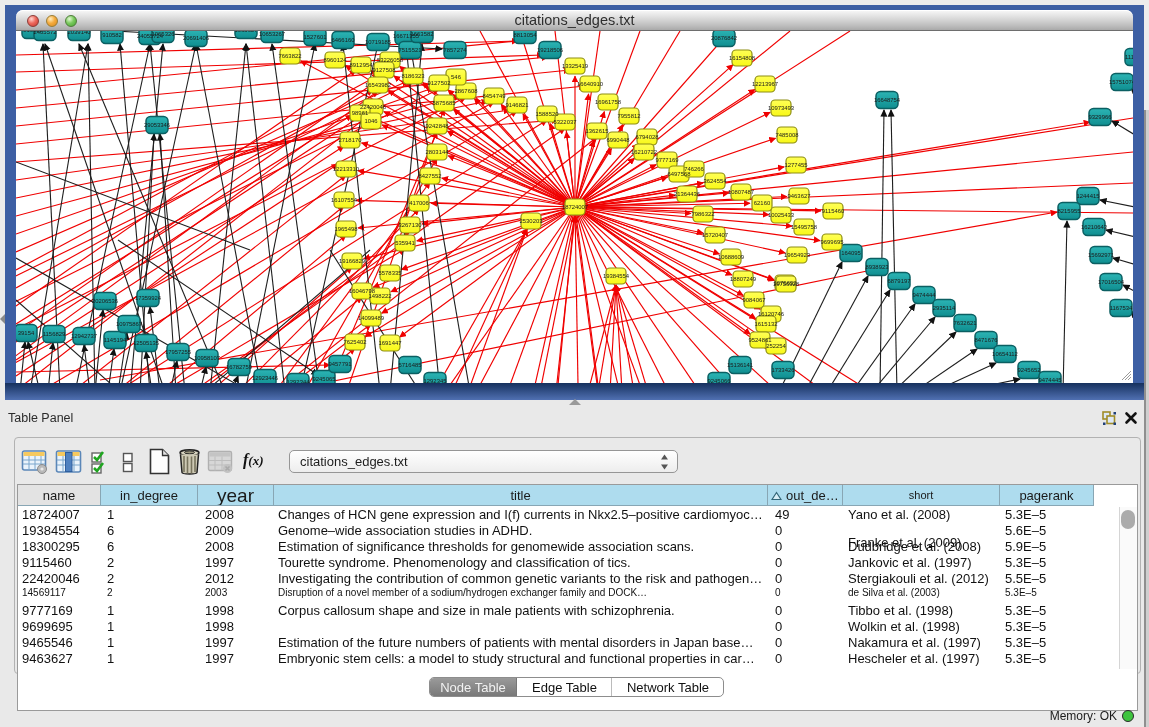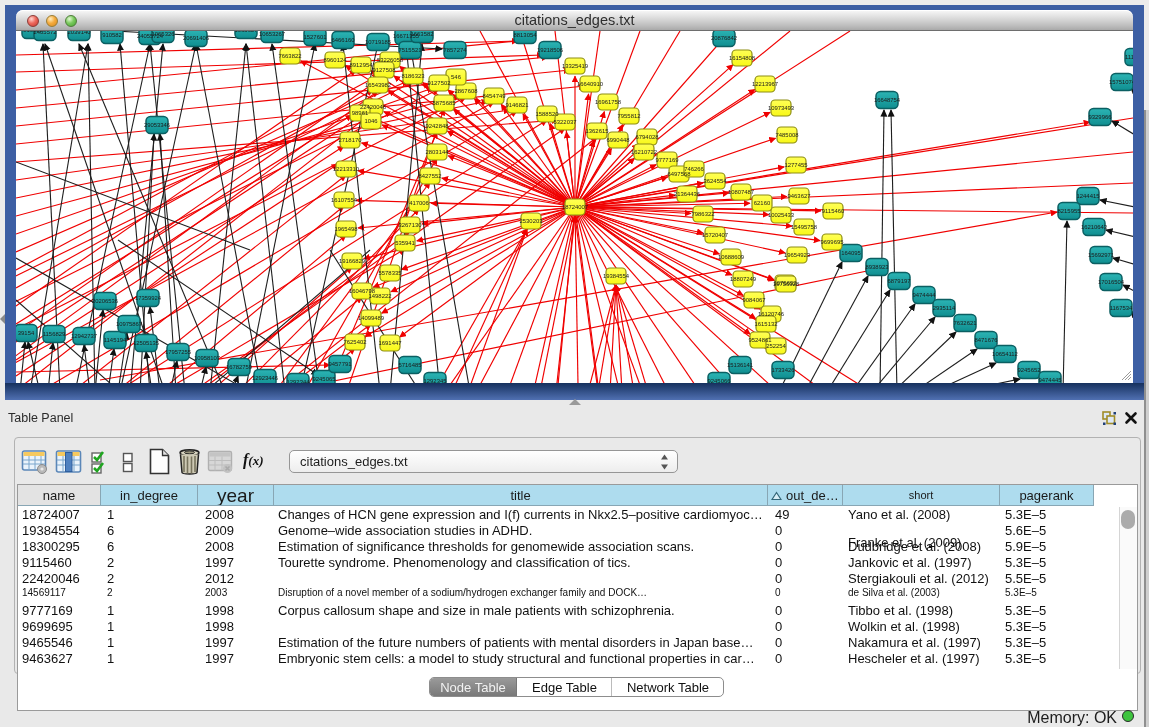--- a/index.html
+++ b/index.html
@@ -624,20 +624,21 @@
       <span style="position:absolute;left:187px;top:0">1997</span>
       <span style="position:absolute;left:260px;top:0">Tourette syndrome. Phenomenology and classification of tics.</span>
       <span style="position:absolute;left:757px;top:0">0</span>
       <span style="position:absolute;left:830px;top:0">Jankovic et al. (1997)</span>
       <span style="position:absolute;left:987px;top:0">5.3E–5</span>
     </div>
     <div style="position:absolute;left:0;top:86px;width:1100px;height:16px;font-size:13px;color:#111;white-space:nowrap">
       <span style="position:absolute;left:4px;top:0">22420046</span>
       <span style="position:absolute;left:89px;top:0">2</span>
       <span style="position:absolute;left:187px;top:0">2012</span>
+      <span style="position:absolute;left:260px;top:0">Investigating the contribution of common genetic variants to the risk and pathogen…</span>
       <span style="position:absolute;left:757px;top:0">0</span>
       <span style="position:absolute;left:830px;top:0">Stergiakouli et al. (2012)</span>
       <span style="position:absolute;left:987px;top:0">5.5E–5</span>
     </div>
     <div style="position:absolute;left:0;top:102px;width:1100px;height:16px;font-size:10px;color:#111;white-space:nowrap">
       <span style="position:absolute;left:4px;top:0">14569117</span>
       <span style="position:absolute;left:89px;top:0">2</span>
       <span style="position:absolute;left:187px;top:0">2003</span>
       <span style="position:absolute;left:260px;top:0">Disruption of a novel member of a sodium/hydrogen exchanger family and DOCK…</span>
       <span style="position:absolute;left:757px;top:0">0</span>
@@ -681,17 +682,17 @@
     </div>
 <div style="position:absolute;left:1101px;top:22px;width:18px;height:162px;background:#fafafa;border-left:1px solid #d5d5d5"></div>
 <div style="position:absolute;left:1103px;top:25px;width:14px;height:19px;background:#ababab;border-radius:7px"></div>
 </div>
 <div style="position:absolute;left:429px;top:677px;width:295px;height:20px;border:1px solid #8d8d8d;border-radius:5px;background:#fff;font-size:13px;line-height:19px;text-align:center;color:#111;overflow:hidden">
 <div style="position:absolute;left:0;top:0;width:87px;height:20px;background:linear-gradient(#9a9a9a,#757575);color:#f2f2f2;border-right:1px solid #777">Node Table</div>
 <div style="position:absolute;left:88px;top:0;width:93px;height:20px">Edge Table</div>
 <div style="position:absolute;left:181px;top:0;width:1px;height:20px;background:#bbb"></div>
 <div style="position:absolute;left:182px;top:0;width:112px;height:20px">Network Table</div>
 </div>
-<div style="position:absolute;left:1000px;top:709px;width:117px;text-align:right;font-size:16px;color:#1c1c1c">Memory: OK</div>
+<div style="position:absolute;left:1000px;top:709px;width:117px;text-align:right;font-size:12px;color:#1c1c1c">Memory: OK</div>
 <div style="position:absolute;left:1122px;top:710px;width:12px;height:12px;border-radius:50%;background:#3ec43e;border:1.5px solid #2a2a2a"></div>
 <div style="position:absolute;left:1144px;top:0;width:5px;height:110px;background:#ececec"></div>
 <div style="position:absolute;left:1144px;top:110px;width:2px;height:617px;background:#8f8f8f"></div>
 <div style="position:absolute;left:1146px;top:110px;width:3px;height:617px;background:#cfcfcf"></div>
 <div style="position:absolute;left:0;top:314px;width:0;height:0;border-top:5px solid transparent;border-bottom:5px solid transparent;border-right:5px solid #8a8a8a"></div>
 </body></html>

